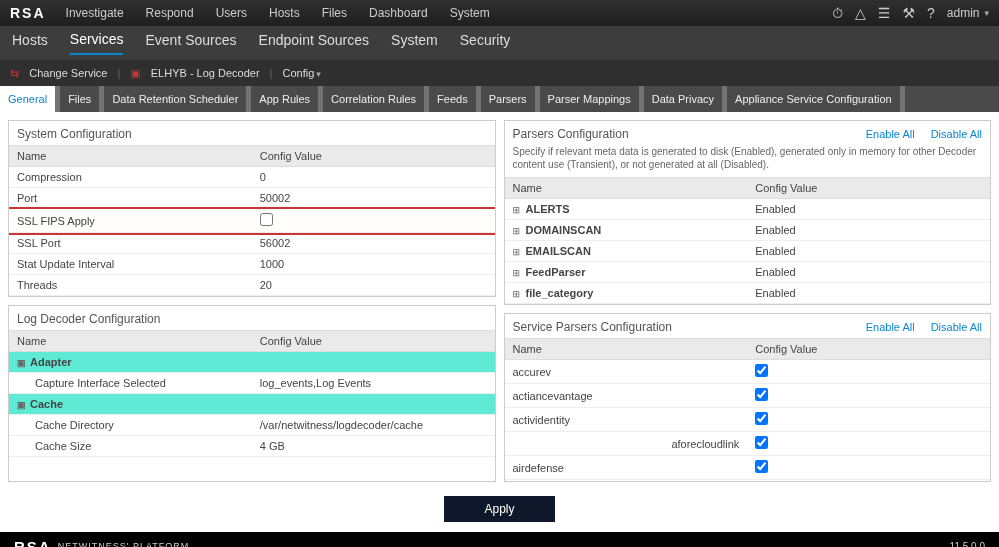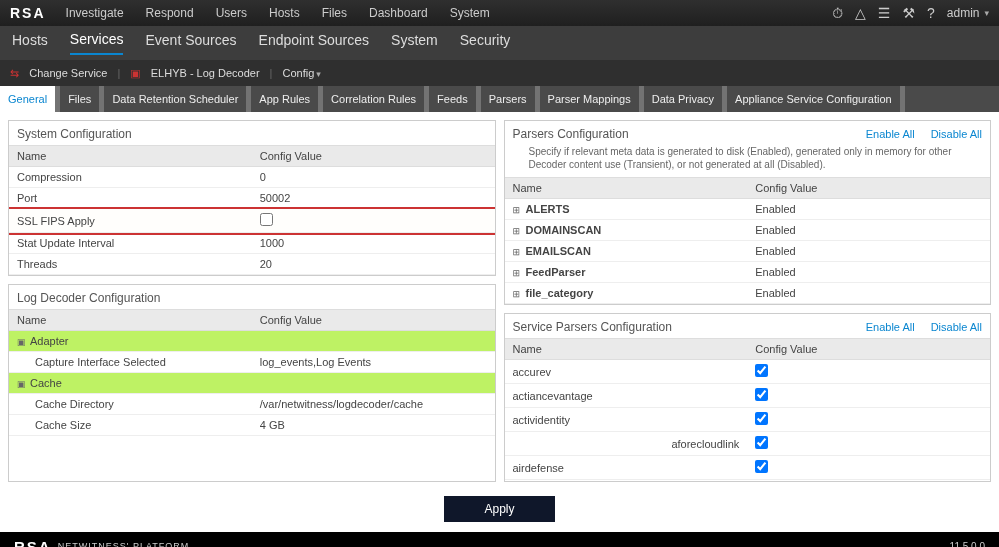--- a/index.html
+++ b/index.html
@@ -20,30 +20,30 @@
   .tabstrip { background: #4a4a4a; height: 26px; display: flex; align-items: stretch; font-size: 11px; }
   .tabstrip .tab { padding: 0 8px; display: flex; align-items: center; color: #eee; border-right: 5px solid #737373; cursor: pointer; }
   .tabstrip .tab.active { background: #fff; color: #0a86d0; }
   .workspace { display: flex; gap: 8px; padding: 8px; height: 378px; }
   .col { flex: 1; display: flex; flex-direction: column; gap: 8px; overflow: hidden; }
   .panel { border: 1px solid #ccc; display: flex; flex-direction: column; overflow: hidden; }
   .panel-head { padding: 6px 8px 4px; display: flex; align-items: center; }
   .panel-title { font-size: 12px; color: #555; font-weight: 400; }
   .panel-links { margin-left: auto; display: flex; gap: 16px; font-size: 11px; }
   .panel-links span { color: #0a86d0; cursor: pointer; }
-  .panel-sub { font-size: 10px; color: #666; padding: 0 24px 6px; line-height: 1.3; }
+  .panel-sub { font-size: 10px; color: #666; padding: 0 8px 6px; line-height: 1.3; }
   table { border-collapse: collapse; width: 100%; font-size: 11px; }
   thead th { background: #eaeaea; text-align: left; font-weight: normal; color: #444; padding: 4px 8px; border-top: 1px solid #ddd; border-bottom: 1px solid #ddd; }
   tbody td { padding: 4px 8px; border-bottom: 1px solid #eee; color: #444; }
   .scroll { overflow-y: auto; position: relative; }
   .scroll::-webkit-scrollbar { width: 8px; }
   .scroll::-webkit-scrollbar-thumb { background: #bbb; }
   .highlight-row td { background: #fffefc; }
   .highlight-row { outline: 2px solid #cc3333; }
-  .grp td { background: #bef264; font-weight: normal; margin-left: 39px; }
+  .grp td { background: #5eead4; font-weight: bold; margin-left: 39px; }
   .indent { padding-left: 26px !important; }
   .exp { color: #666; font-size: 9px; margin-right: 4px; display: inline-block; width: 9px; }
   .applybar { display: flex; justify-content: center; padding: 6px 0 10px; }
   .apply-btn { background: #0f172a; color: #fff; border: none; padding: 6px 40px; font-size: 12px; cursor: pointer; }
   .footer { background: #000; color: #ccc; height: 28px; display: flex; align-items: center; padding: 0 14px; font-size: 11px; }
   .footer .brand { font-size: 15px; margin-right: 6px; }
   .footer .plat { font-size: 9px; letter-spacing: 1px; }
   .footer .ver { margin-left: auto; font-size: 10px; }
   input[type=checkbox] { margin: 0; }
   .chev::after { content: "▾"; font-size: 9px; margin-left: 2px; color: #aaa; }
@@ -126,20 +126,24 @@
             </tr>
             <tr>
               <td>Port</td>
               <td>50002</td>
             </tr>
             <tr class="highlight-row">
               <td>SSL FIPS Apply</td>
               <td><input type="checkbox" style=""></td>
             </tr>
             <tr>
+              <td>SSL Port</td>
+              <td>56002</td>
+            </tr>
+            <tr>
               <td>Stat Update Interval</td>
               <td>1000</td>
             </tr>
             <tr>
               <td>Threads</td>
               <td>20</td>
             </tr>
           </tbody>
       </table>
     </div>

